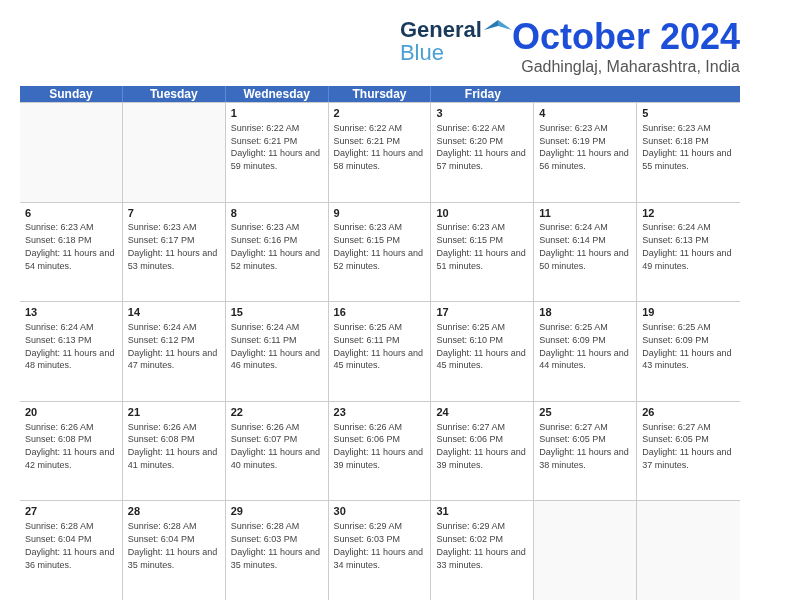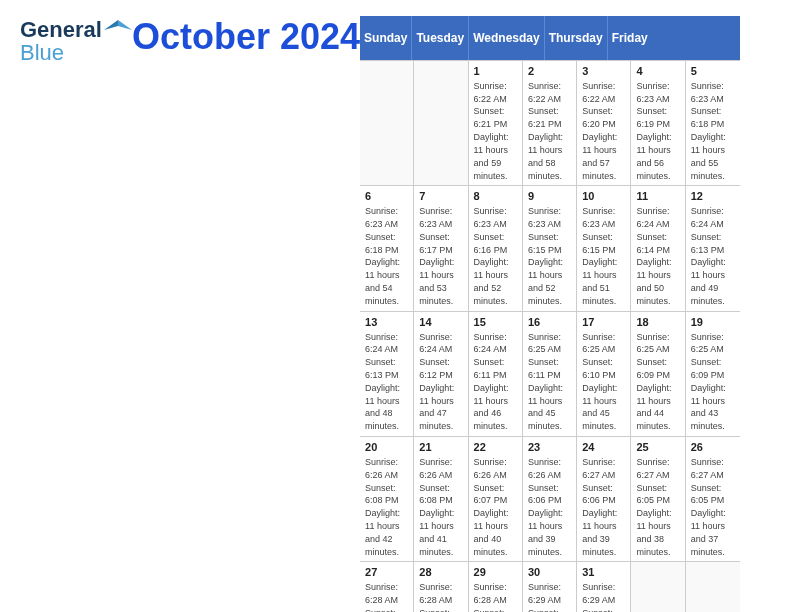--- a/index.html
+++ b/index.html
@@ -8,20 +8,22 @@
       background: #fff;
       width: 792px;
       height: 612px;
       overflow: hidden;
     }
     .page {
       width: 760px;
       height: 612px;
       padding: 16px 20px 12px 20px;
       display: flex;
+      flex-direction: column;
+      align-items: flex-end;
     }
     .header {
       display: flex;
       justify-content: space-between;
       align-items: flex-start;
       margin-bottom: 10px;
     }
     .logo {
       display: flex;
       flex-direction: column;
@@ -52,21 +54,21 @@
     }
     .cal-header {
       display: grid;
       grid-template-columns: repeat(7, 1fr);
       background: #3a6bbf;
     }
     .cal-header-cell {
       color: #fff;
       font-size: 12px;
       font-weight: bold;
-      padding: 15px 4px;
+      padding: 1px 4px;
       text-align: center;
       border-right: 1px solid #5a8ad4;
     }
     .cal-header-cell:last-child { border-right: none; }
     .cal-body {
       flex: 1;
       display: flex;
       flex-direction: column;
     }
     .cal-row {
@@ -111,20 +113,21 @@
           <svg width="28" height="28" viewBox="0 0 28 28" style="margin-left:2px;">
             <polygon points="14,4 28,14 14,10" fill="#4a9fd4"></polygon>
             <polygon points="14,4 0,14 14,10" fill="#2a7ab0"></polygon>
           </svg>
         </div>
       </div>
       <div style="font-size:22px;font-weight:normal;color:#4a9fd4;margin-top:-4px;">Blue</div>
     </div>
     <div class="title-block">
       <h1>October 2024</h1>
+      <h2>Gadhinglaj, Maharashtra, India</h2>
     </div>
   </div>
 
   <div class="calendar">
     <div class="cal-header">
       <div class="cal-header-cell">Sunday</div>
       <div class="cal-header-cell">Tuesday</div>
       <div class="cal-header-cell">Wednesday</div>
       <div class="cal-header-cell">Thursday</div>
       <div class="cal-header-cell">Friday</div>

